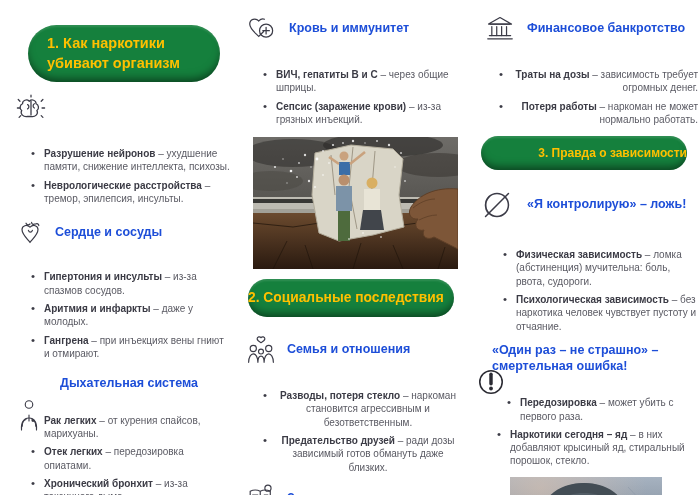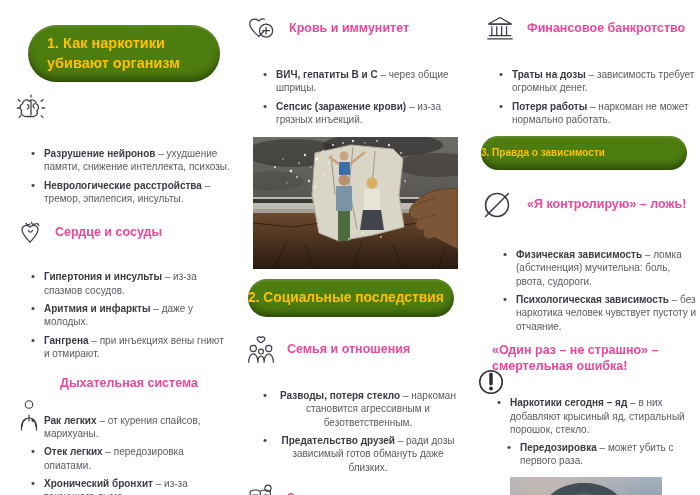--- a/index.html
+++ b/index.html
@@ -3,33 +3,33 @@
 <meta charset="utf-8">
 <style>
   html,body{margin:0;padding:0;background:#ffffff;}
   body{width:700px;height:495px;position:relative;overflow:hidden;
        font-family:"Liberation Sans",sans-serif;color:#55555e;}
   .col{position:absolute;top:0;}
   #col-left{left:8px;width:222px;}
   #col-mid{left:240px;width:220px;}
   #col-right{left:470px;width:228px;}
 
-  .banner{background:#4d7c0f;color:#ffc000;font-weight:bold;border-radius:30px;
+  .banner{background:#15803d;color:#ffc000;font-weight:bold;border-radius:30px;
           box-shadow:inset 0 -6px 8px -3px rgba(0,0,0,.5), inset 0 2px 2px rgba(255,255,255,.12);
           box-sizing:border-box;}
   #banner1{margin:25px 0 0 20px;width:192px;padding:9px 14px 9px 19px;
            font-size:14.5px;line-height:1.35;}
   #banner2{margin:10px 0 0 8px;width:206px;height:38px;line-height:38px;
            font-size:13.8px;}
   #banner3{margin:10px 0 0 11px;width:206px;height:34px;line-height:34px;
-           text-align:left;font-size:10px;}
+           text-align:right;font-size:12px;}
 
   .sec{position:relative;}
   .sec-head{display:flex;align-items:center;gap:9px;}
-  .sec-title{color:#ec4899;font-weight:bold;font-size:12.5px;line-height:1.25;}
+  .sec-title{color:#1d4ed8;font-weight:bold;font-size:12.5px;line-height:1.25;}
   .icon{flex:0 0 auto;}
   .icon svg{display:block;}
   .icon-abs{position:absolute;}
   ul.bullets{list-style:none;margin:22px 0 0 0;padding:0 0 0 36px;}
   .bullets li{position:relative;margin-bottom:5px;font-size:10px;line-height:1.33;color:#5a5a63;}
   .bullets li::before{content:"\2022";position:absolute;left:-13px;top:-1px;
                       color:#3b3b45;font-size:11.5px;}
   .lead{font-weight:bold;color:#3b3b45;}
 
   .scene{display:block;}
@@ -216,21 +216,21 @@
     </div>
     <ul class="bullets">
       <li><span class="lead">Уголовная ответственность</span><span> – хранение, распространение наркотиков карается лишением свободы.</span></li>
 
     </ul>
   </div>
 </div>
 
 <div class="col" id="col-right">
 
-  <div class="sec" style="margin-top:12px;">
+  <div class="sec" style="margin-top:12px;text-align:right;">
     <div class="sec-head" style="margin-left:12px;">
       <span class="icon">
         <svg width="36" height="34" viewBox="0 0 44 40" fill="none" stroke="#3b3b47" stroke-width="1.5" stroke-linecap="round" stroke-linejoin="round">
           <path d="M8 14 L22 6 L36 14 Z"></path>
           <path d="M10 14 h24"></path>
           <path d="M12 17 v11 M18 17 v11 M24 17 v11 M30 17 v11"></path>
           <path d="M9 28 h26 M7 32 h30"></path>
         </svg>
       </span>
       <span class="sec-title">Финансовое банкротство</span>
@@ -263,22 +263,22 @@
   <div class="sec" style="margin-top:10px;">
     <div class="sec-title" style="margin-left:22px;width:190px;">«Один раз – не страшно» –  смертельная ошибка!</div>
     <span class="icon icon-abs" style="left:2px;top:20px;">
       <svg width="38" height="38" viewBox="0 0 44 44" fill="none" stroke="#2b2b33" stroke-width="1.8" stroke-linecap="round">
         <circle cx="22" cy="22" r="13"></circle>
         <path d="M22 13v11" stroke-width="4"></path>
         <circle cx="22" cy="29.5" r="2.2" fill="#2b2b33" stroke="none"></circle>
       </svg>
     </span>
     <ul class="bullets" style="padding-left:50px;">
+      <li><span class="lead">Передозировка</span><span> – может убить с первого раза.</span></li>
       <li style="margin-left:-10px;"><span class="lead">Наркотики сегодня  – яд</span><span> – в них добавляют крысиный яд, стиральный порошок, стекло.</span></li>
-      <li><span class="lead">Передозировка</span><span> – может убить с первого раза.</span></li>
     </ul>
   </div>
 
   <svg class="scene" id="hoodie-img" width="152" height="106" viewBox="0 0 152 106">
     <defs>
       <linearGradient id="gH" x1="0" y1="0" x2="0" y2="1">
         <stop offset="0" stop-color="#a6b2c0"></stop>
           <stop offset="1" stop-color="#55616f"></stop>
       </linearGradient>
       <radialGradient id="gWarm" cx=".2" cy=".1" r=".7">

